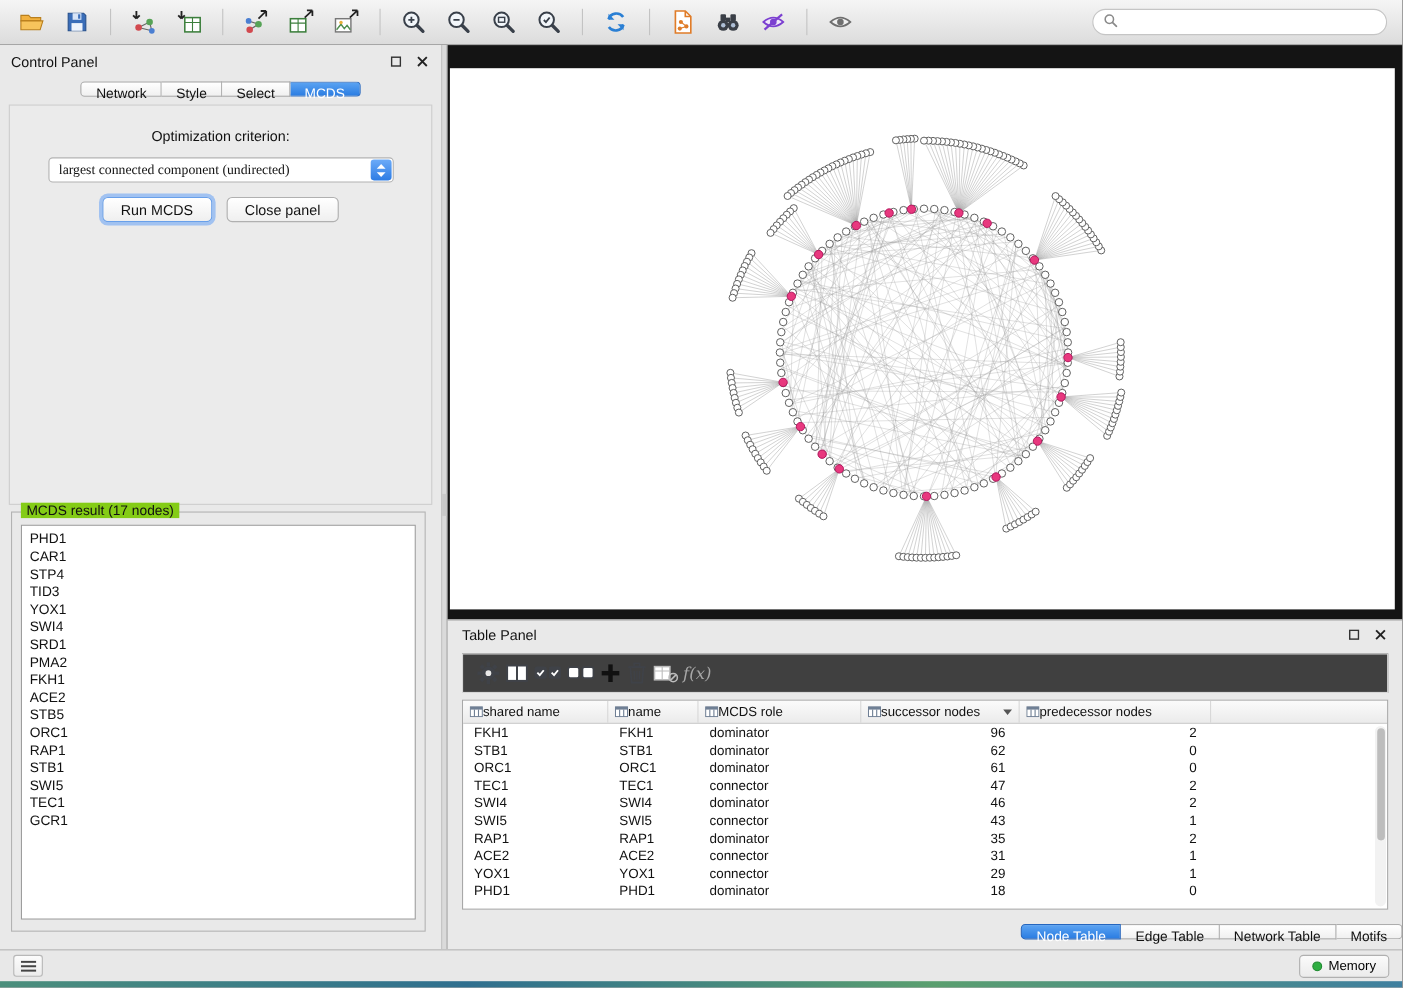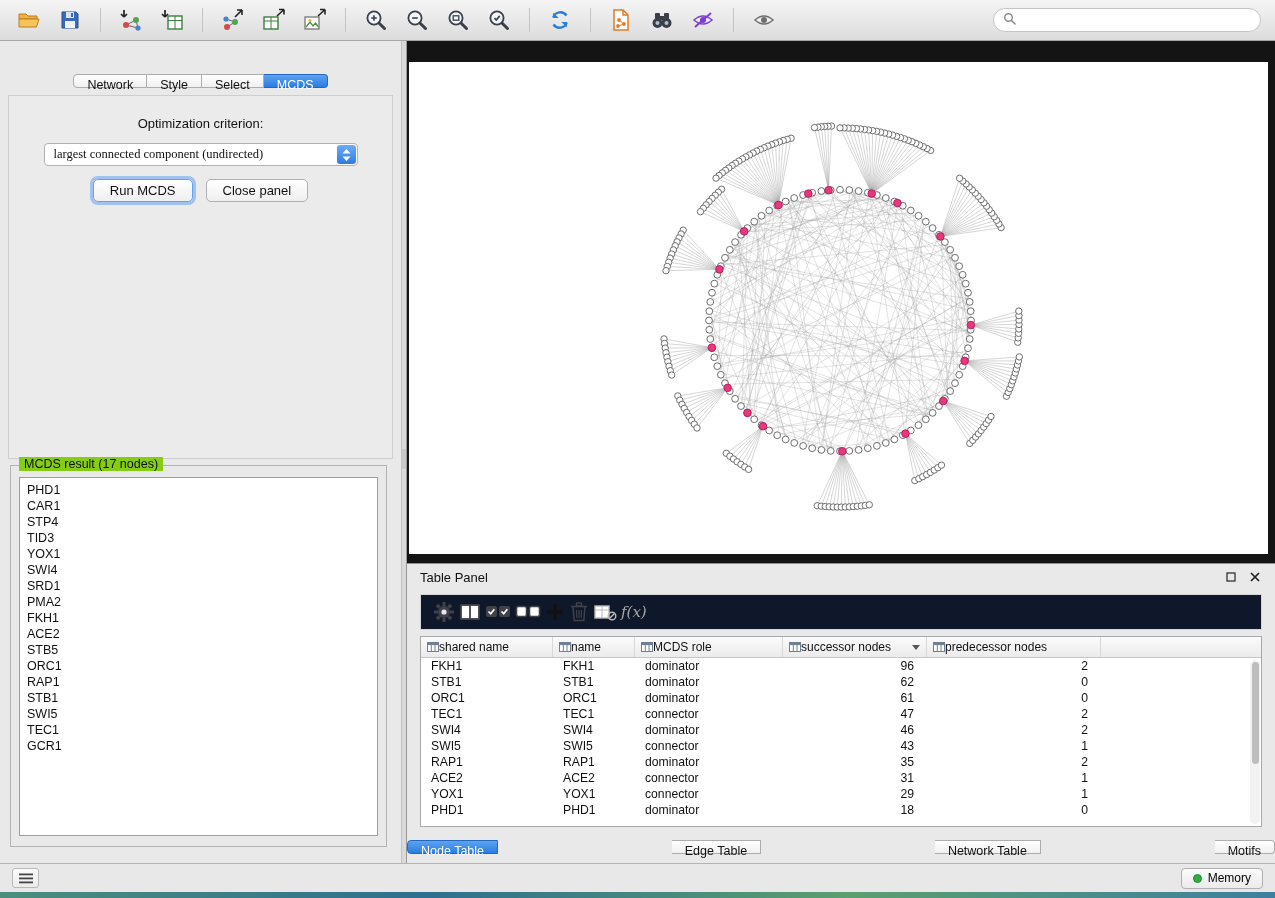--- a/index.html
+++ b/index.html
@@ -60,35 +60,35 @@
   .tl.yellow{background:#febc2e;border:1px solid #d99e1b;}
   .tl.green{background:#28c840;border:1px solid #1da52f;}
   .nw-title{position:absolute;left:0;right:0;text-align:center;font-size:12.5px;color:#1a1a1a;}
   .nw-canvas{position:absolute;left:2px;top:21px;right:7px;bottom:9px;background:#fff;}
   .nw-canvas svg{display:block;width:100%;height:100%;}
 
   
   .table-panel{position:absolute;left:407px;top:563px;width:868px;height:300px;background:#e9e9e9;border-top:1px solid #8f8f8f;}
   .tp-header{height:26px;display:flex;align-items:center;padding:0 13px;gap:10px;}
   .tp-header .title{flex:1;font-size:13px;}
-  .tp-toolbar{position:absolute;left:13px;right:13px;top:30px;height:36px;background:#0f172a;border:1px solid #d6d6d6;
+  .tp-toolbar{position:absolute;left:13px;right:13px;top:30px;height:36px;background:#404040;border:1px solid #d6d6d6;
               display:flex;align-items:center;padding:16px 12px;gap:4px;}
   .tt-icon{display:flex;align-items:center;justify-content:center;height:26px;}
   .fx{font-family:"DejaVu Serif",serif;font-style:italic;font-size:15px;color:#a8a8a8;}
   .table-box{position:absolute;left:13px;right:13px;top:72px;bottom:36px;background:#fff;border:1px solid #a8a8a8;overflow:hidden;}
   .cols{display:grid;grid-template-columns:132px 82px 148px 144px 174px 1fr;}
   .thead{height:21px;background:linear-gradient(#fbfbfb,#ebebeb);border-bottom:1px solid #c6c6c6;}
   .th{display:flex;align-items:center;gap:0;padding:0 6px;border-right:1px solid #d8d8d8;font-size:12px;overflow:hidden;white-space:nowrap;}
   .caret{width:0;height:0;border-left:4px solid transparent;border-right:4px solid transparent;border-top:5px solid #555;margin-left:auto;}
   .trow{height:16px;font-size:12.2px;align-items:center;}
   .tc{padding:0 10px;white-space:nowrap;overflow:hidden;line-height:16px;}
   .tc.num{text-align:right;padding-right:13px;}
   .vscroll{position:absolute;right:1px;top:23px;bottom:2px;width:10px;background:#f2f2f2;border-radius:5px;}
   .vthumb{position:absolute;top:2px;left:1.5px;width:7px;height:62%;background:#bdbdbd;border-radius:4px;}
-  .tp-tabs{position:absolute;bottom:9px;left:0;right:0;display:flex;justify-content:space-between;}
+  .tp-tabs{position:absolute;bottom:9px;left:0;right:0;display:flex;justify-content:flex-end;}
 
   
   .status-bar{position:absolute;left:0;top:863px;width:100%;height:29px;background:#e8e8e8;
               border-top:1px solid #b4b4b4;display:flex;align-items:center;padding:0 12px;}
   .sb-btn{width:27px;height:20px;border:1px solid #b8b8b8;border-radius:3px;
           background:linear-gradient(#fcfcfc,#ececec);display:flex;align-items:center;justify-content:center;}
   .memory-btn{margin-left:auto;height:21px;display:flex;align-items:center;gap:6px;padding:0 11px;
               border:1px solid #b0b0b0;border-radius:4px;background:linear-gradient(#fbfbfb,#ebebeb);
               font-size:12px;font-family:"Liberation Sans",sans-serif;cursor:default;}
   .dot{width:9px;height:9px;border-radius:50%;background:#2fae42;border:1px solid #1f8a30;}
@@ -242,20 +242,33 @@
         <svg width="13" height="13" viewBox="0 0 13 13">
             <circle cx="5.5" cy="5.5" r="3.8" fill="none" stroke="#8a8a8a" stroke-width="1.4"></circle>
             <line x1="8.5" y1="8.5" x2="12" y2="12" stroke="#8a8a8a" stroke-width="1.6" stroke-linecap="round"></line>
           </svg>
       </span>
       <input type="text" value="" style="">
     </div>
   </div>
 
   <div class="control-panel">
+    <div class="cp-header">
+      <span class="title">Control Panel</span>
+      <span class="panel-mini-icon">
+        <svg width="10" height="10">
+            <rect x="1" y="1" width="8" height="8" fill="none" stroke="#333" stroke-width="1.3"></rect>
+          </svg>
+      </span>
+      <span class="panel-mini-icon">
+        <svg width="10" height="10">
+            <path d="M1 1 L9 9 M9 1 L1 9" stroke="#222" stroke-width="1.7"></path>
+          </svg>
+      </span>
+    </div>
     <div class="cp-tabs">
       <div class="seg-tab">Network</div>
       <div class="seg-tab">Style</div>
       <div class="seg-tab">Select</div>
       <div class="seg-tab active">MCDS</div>
     </div>
     <div class="cp-content">
       <div class="opt-label">Optimization criterion:</div>
       <div class="combo">
         <span class="combo-text">largest connected component (undirected)</span>

